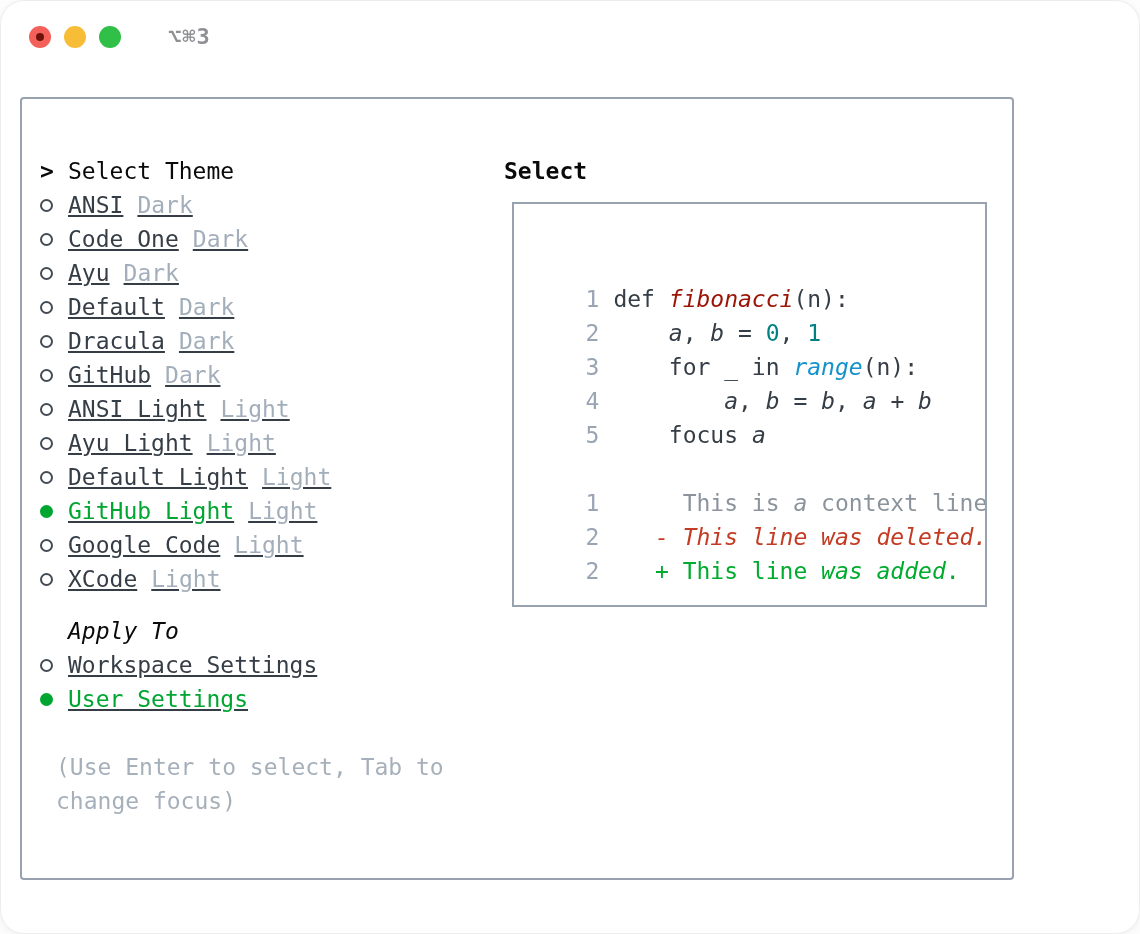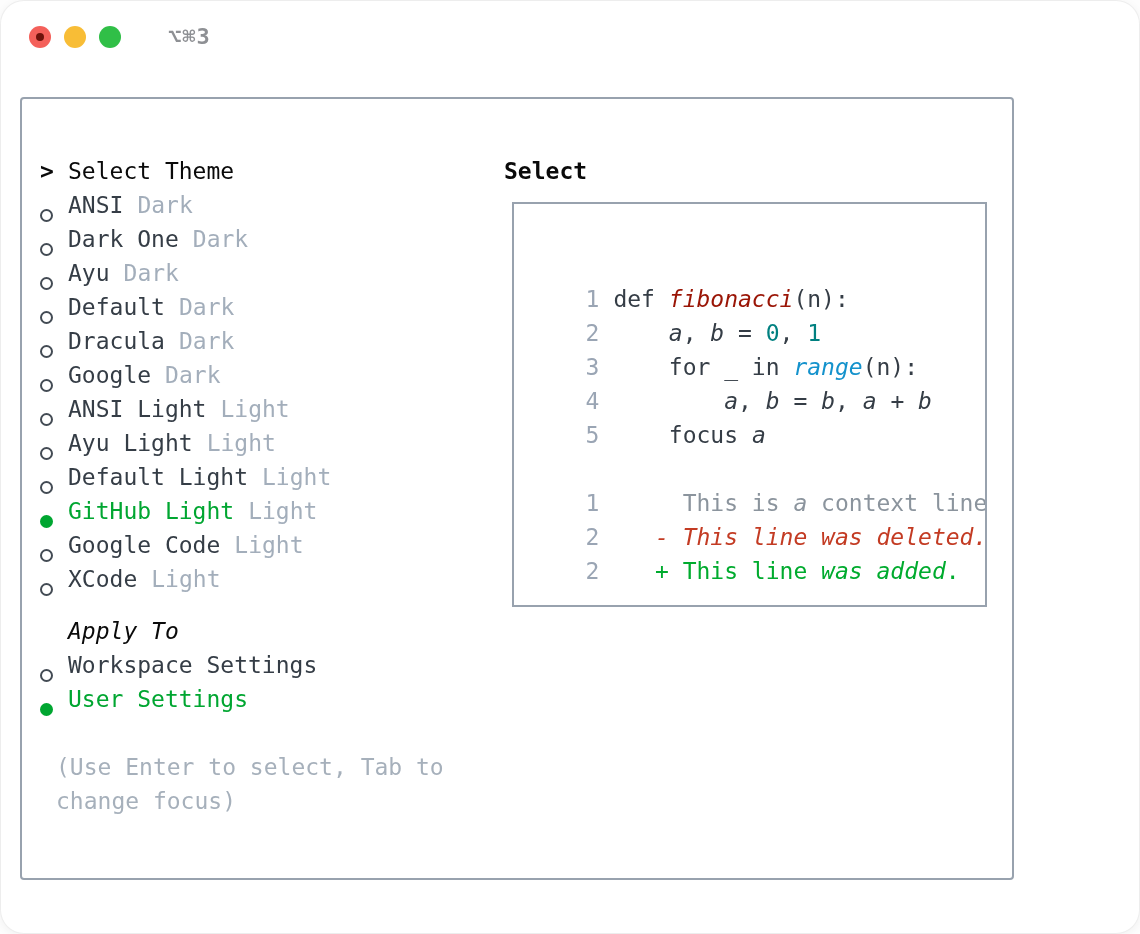--- a/index.html
+++ b/index.html
@@ -64,21 +64,21 @@
     border: 2px solid var(--border-gray);
     border-radius: 4px;
     background: #fff;
   }
   
   .left-col { position: absolute; left: 18px; top: 55px; width: 440px; }
   .list-header { display: flex; align-items: center; height: 34px; }
   .hdr-prefix { width: 28px; font-weight: bold; color: var(--header-black); }
   .hdr-label  { font-weight: normal; color: var(--header-black); }
   ul.opt-list { list-style: none; margin: 0; padding: 0; }
-  .opt-row { display: flex; align-items: flex-end; height: 34px; cursor: default; }
+  .opt-row { display: flex; align-items: center; height: 34px; cursor: default; text-decoration: underline; }
   .marker {
     width: 13px; height: 13px; border-radius: 50%;
     border: 2px solid #434b54; margin-right: 15px; flex: none;
   }
   .opt-row.selected .marker { background: var(--accent-green); border-color: var(--accent-green); }
   .opt-name { color: var(--ink); white-space: pre; }
   .opt-row.selected .opt-name { color: var(--accent-green); }
   .opt-variant { color: var(--muted-gray); margin-left: 14px; white-space: pre; }
   .apply-header {
     margin-top: 18px; padding-left: 28px; height: 34px;
@@ -140,41 +140,41 @@
       </div>
 
       <ul class="opt-list" id="theme-list">
           <li class="opt-row">
     <span class="marker"></span>
     <span class="opt-name">ANSI</span>
     <span class="opt-variant">Dark</span>
   </li>
           <li class="opt-row">
     <span class="marker"></span>
-    <span class="opt-name">Dark One</span>
+    <span class="opt-name">Code One</span>
     <span class="opt-variant">Dark</span>
   </li>
           <li class="opt-row">
     <span class="marker"></span>
     <span class="opt-name">Ayu</span>
     <span class="opt-variant">Dark</span>
   </li>
           <li class="opt-row">
     <span class="marker"></span>
     <span class="opt-name">Default</span>
     <span class="opt-variant">Dark</span>
   </li>
           <li class="opt-row">
     <span class="marker"></span>
     <span class="opt-name">Dracula</span>
     <span class="opt-variant">Dark</span>
   </li>
           <li class="opt-row">
     <span class="marker"></span>
-    <span class="opt-name">Google</span>
+    <span class="opt-name">GitHub</span>
     <span class="opt-variant">Dark</span>
   </li>
           <li class="opt-row">
     <span class="marker"></span>
     <span class="opt-name">ANSI Light</span>
     <span class="opt-variant">Light</span>
   </li>
           <li class="opt-row">
     <span class="marker"></span>
     <span class="opt-name">Ayu Light</span>

